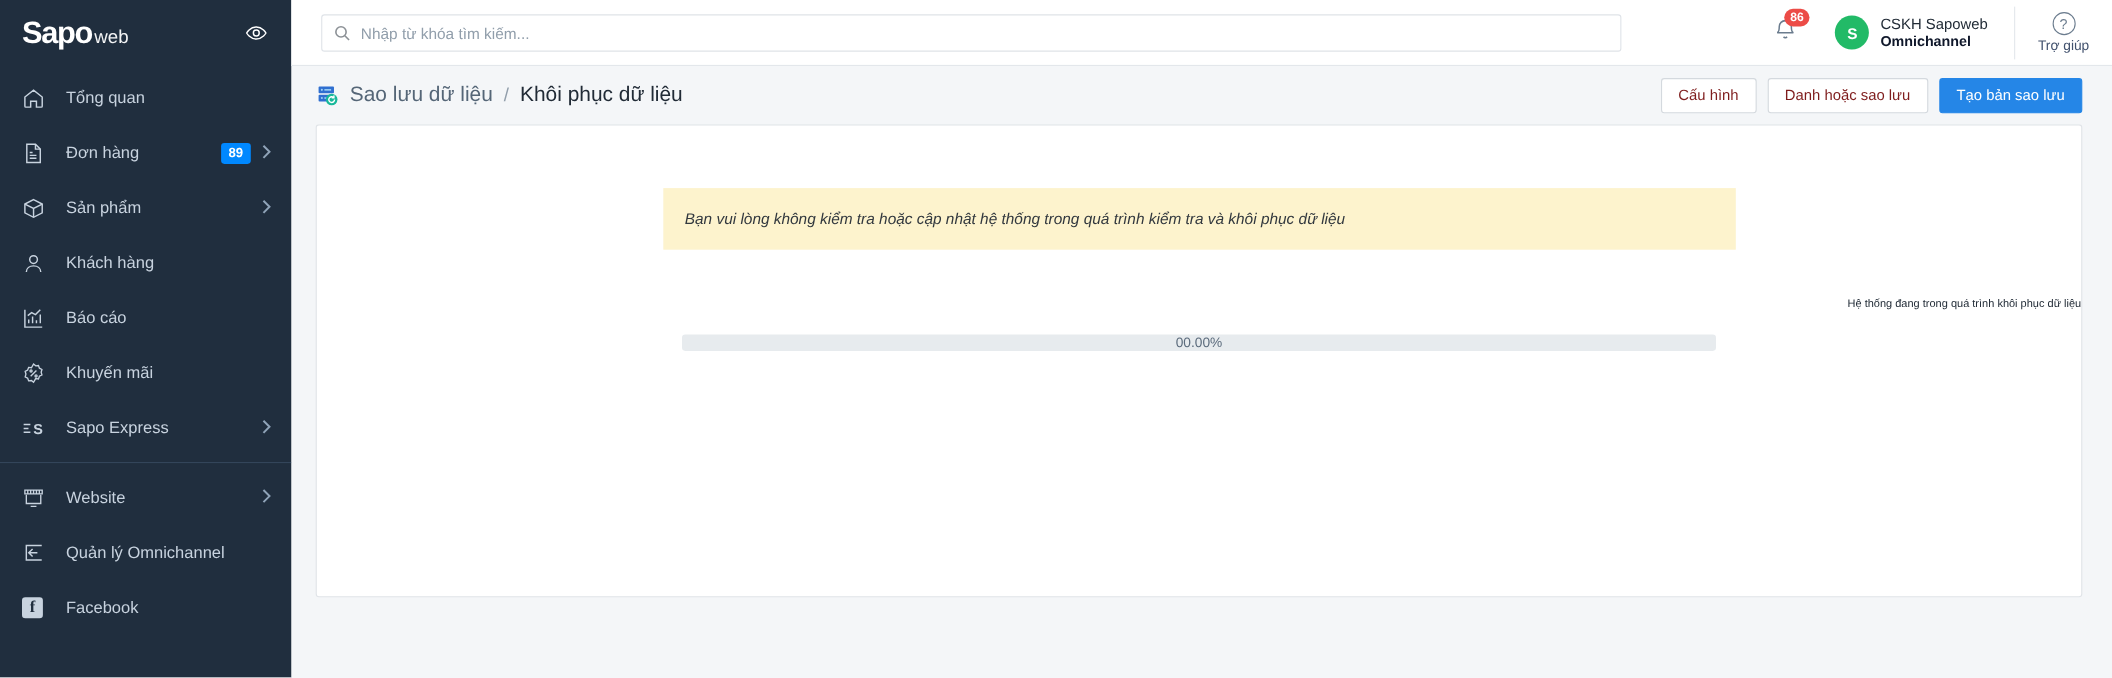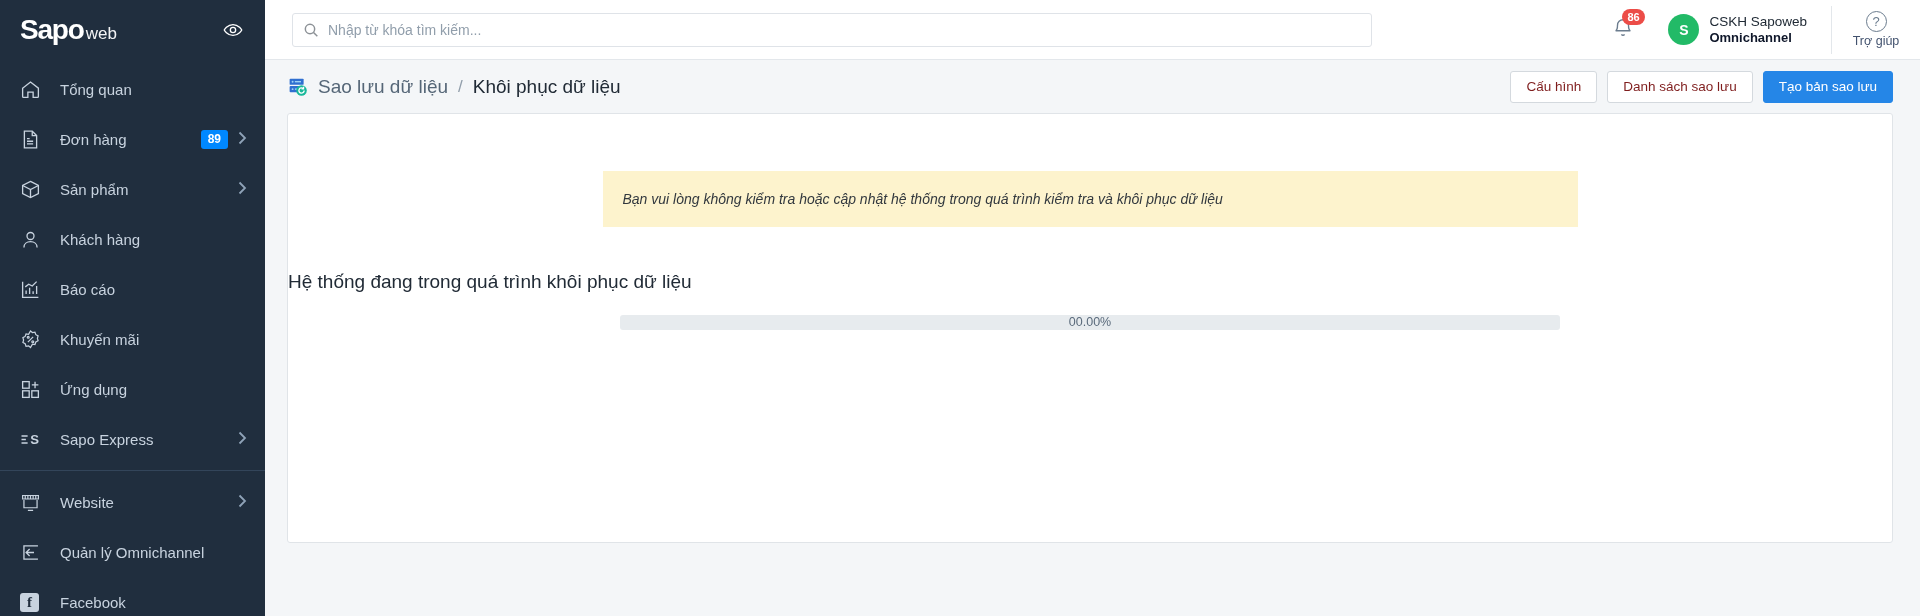--- a/index.html
+++ b/index.html
@@ -69,21 +69,21 @@
   
   .main { flex: 1; display: flex; flex-direction: column; height: 616px; background: #f4f6f8; }
 
   .topbar {
     height: 60px; min-height: 60px; background: #ffffff;
     border-bottom: 1px solid #e3e7eb;
     display: flex; align-items: center;
     padding: 0 0 0 27px;
   }
   .search-box {
-    width: 1080px; height: 34px;
+    width: 1182px; height: 34px;
     border: 1px solid #dfe3e8; border-radius: 3px;
     background: #ffffff;
     display: flex; align-items: center; padding: 0 10px;
   }
   .search-box .mag { color: #8c9196; margin-right: 9px; display: flex; }
   .search-input {
     border: none; outline: none; flex: 1;
     font-family: "Liberation Sans", sans-serif;
     font-size: 14px; color: #212b36; background: transparent;
   }
@@ -150,21 +150,21 @@
     border-radius: 3px; height: 430px;
     padding-top: 47px;
   }
   .alert {
     width: 975px; margin: 10px auto;
     background: #fdf3cd; color: #32383e;
     font-size: 14px; font-style: italic;
     text-align: left; padding: 18px 20px; line-height: 20px;
   }
   .status-text {
-    text-align: left; font-size: 19px; color: #212b36;
+    text-align: right; font-size: 10px; color: #212b36;
     margin-top: 44px;
   }
   .progress-outer {
     width: 940px; margin: 22px auto 0;
     height: 15px; background: #e7ebee; border-radius: 3px;
     position: relative; overflow: hidden;
   }
   .progress-fill { height: 100%; width: 0%; background: #2586e7; border-radius: 3px; }
   .progress-text {
     position: absolute; top: 0; left: 0; right: 0; bottom: 0;
@@ -259,31 +259,20 @@
           <svg width="21" height="21" viewBox="0 0 24 24" fill="none" stroke="currentColor" stroke-width="1.4">
             <path d="M12 2.2l2.2 1.9 2.9-.4 1 2.8 2.6 1.4-.8 2.8.8 2.8-2.6 1.4-1 2.8-2.9-.4L12 21.2l-2.2-1.9-2.9.4-1-2.8L3.3 15.5l.8-2.8-.8-2.8 2.6-1.4 1-2.8 2.9.4z"></path>
             <path d="M9 15l6-6"></path>
               <circle cx="9.4" cy="9.4" r="1.1"></circle>
               <circle cx="14.6" cy="14.6" r="1.1"></circle>
           </svg>
         </span>
         <span class="nav-label">Khuyến mãi</span>
       </div>
 
-      <div class="nav-item">
-        <span class="nav-ico">
-          <svg width="21" height="21" viewBox="0 0 24 24" fill="none" stroke="currentColor" stroke-width="1.5">
-            <rect x="3" y="3" width="7.5" height="7.5"></rect>
-              <rect x="3" y="13.5" width="7.5" height="7.5"></rect>
-            <rect x="13.5" y="13.5" width="7.5" height="7.5"></rect>
-              <path d="M17.2 3v7.5M13.5 6.75H21"></path>
-          </svg>
-        </span>
-        <span class="nav-label">Ứng dụng</span>
-      </div>
 
       <div class="nav-item">
         <span class="nav-ico">
           <svg width="24" height="21" viewBox="0 0 26 24" fill="none" stroke="currentColor" stroke-width="1.6">
             <path d="M1 8h7M1 12h5M1 16h7"></path>
             <text x="11" y="17.5" font-family="Liberation Sans, sans-serif" font-size="15" font-weight="bold" fill="currentColor" stroke="none">S</text>
           </svg>
         </span>
         <span class="nav-label">Sapo Express</span>
         <span class="nav-chev">
@@ -386,21 +375,21 @@
             <path d="M18.9 12.4v2.3h-2.3" fill="none" stroke="#ffffff" stroke-width="1.5"></path>
           </svg>
         </span>
         <span class="crumb-link">Sao lưu dữ liệu</span>
         <span class="crumb-sep">/</span>
         <span class="crumb-current">Khôi phục dữ liệu</span>
       </div>
 
       <div class="head-actions">
         <button class="btn btn-default">Cấu hình</button>
-        <button class="btn btn-default">Danh sách sao lưu</button>
+        <button class="btn btn-default">Danh hoặc sao lưu</button>
         <button class="btn btn-primary">Tạo bản sao lưu</button>
       </div>
     </div>
 
     <div class="content-wrap">
       <div class="card">
         <div class="alert">Bạn vui lòng không kiểm tra hoặc cập nhật hệ thống trong quá trình kiểm tra và khôi phục dữ liệu</div>
         <div class="status-text">Hệ thống đang trong quá trình khôi phục dữ liệu</div>
         <div class="progress-outer">
           <div class="progress-fill" id="progress-fill" style="width: 0%;"></div>

